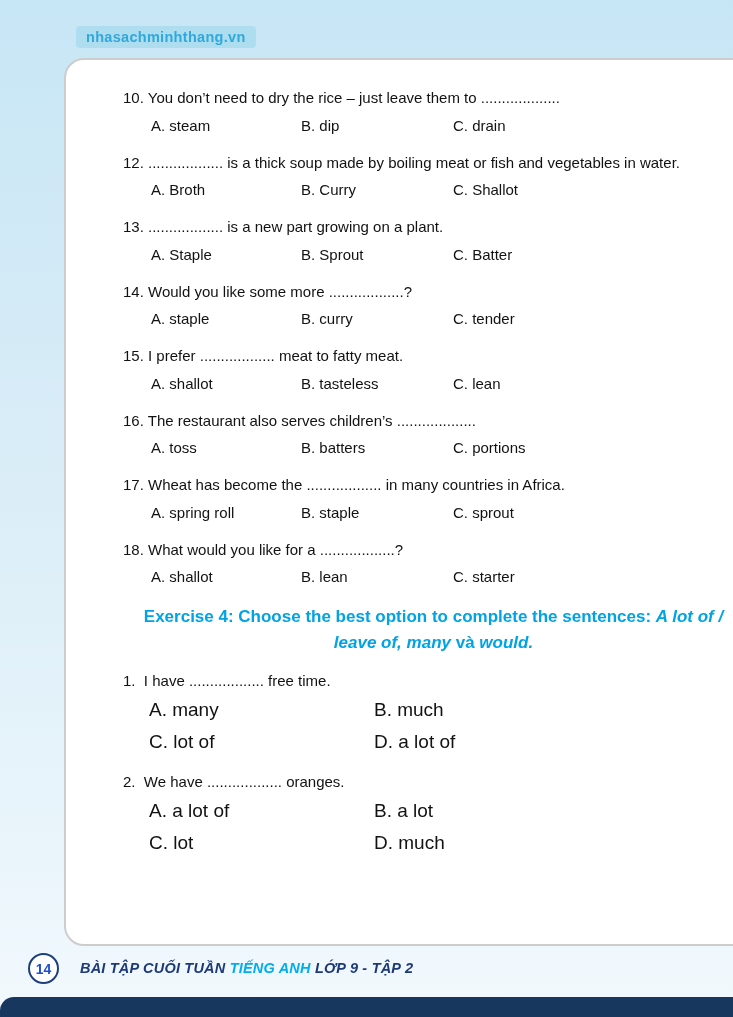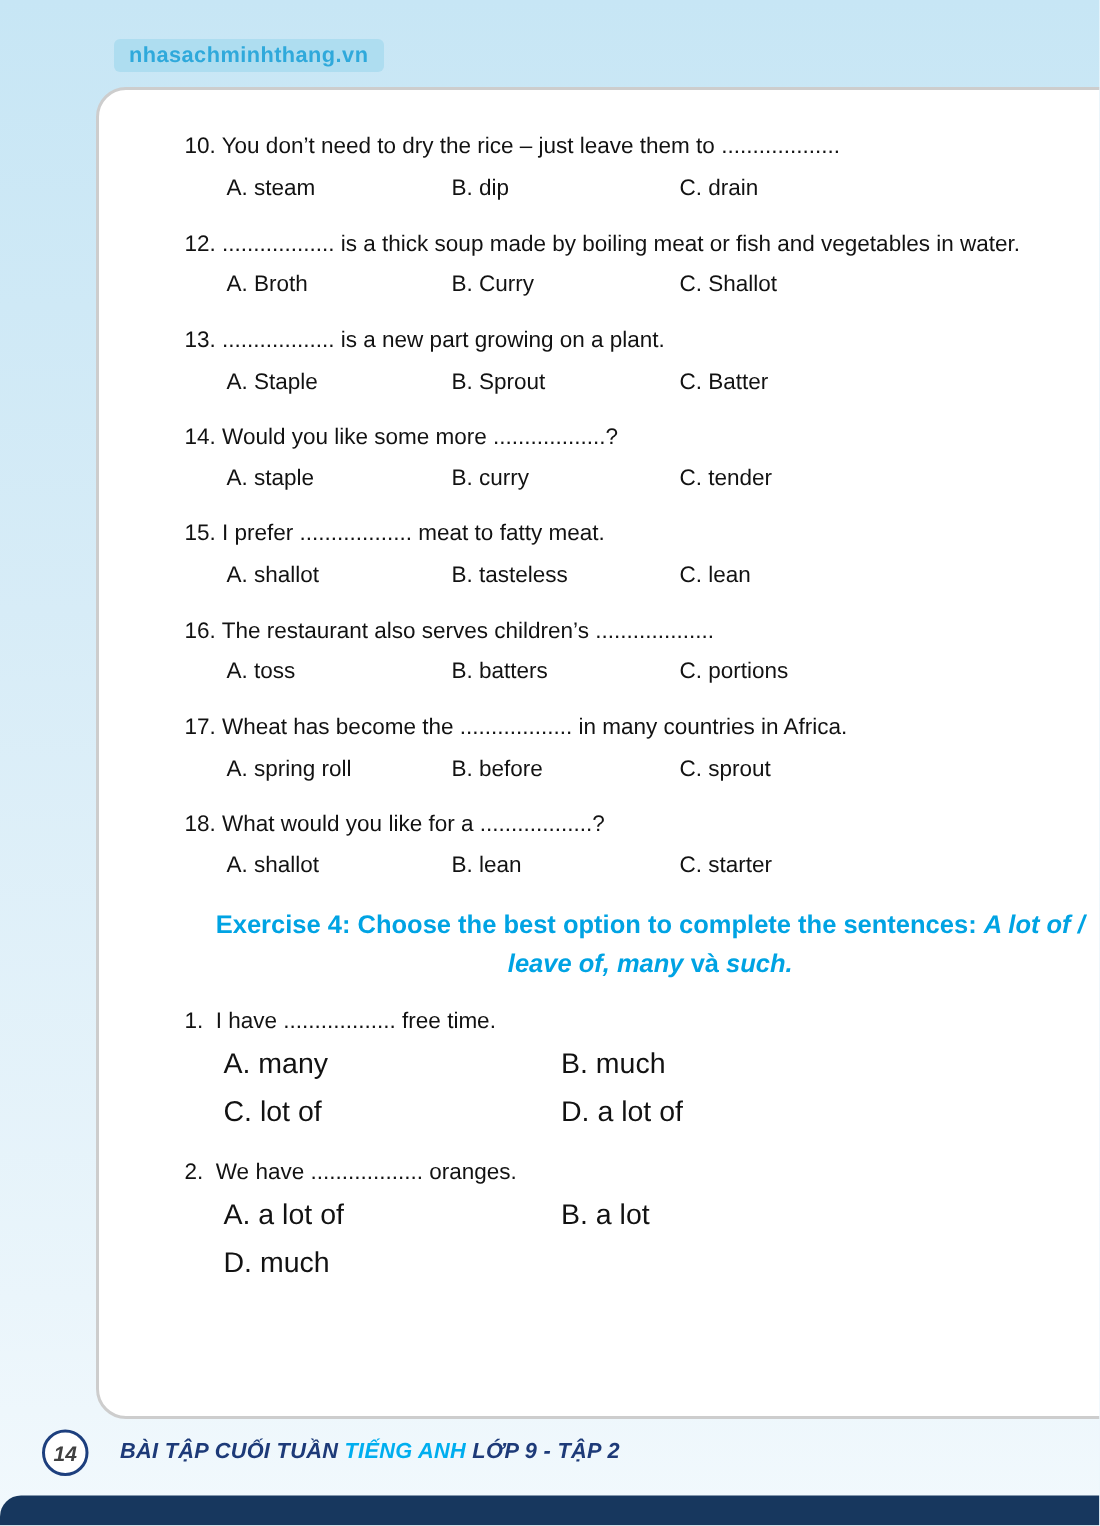--- a/index.html
+++ b/index.html
@@ -35,22 +35,22 @@
   .ex-heading .it { font-style:italic; }
   .ex-q { margin-bottom:12px; }
   .ex-q .q-line { font-size:15px; line-height:1.65; color:#121212; padding-left:26px; text-indent:-26px; }
   .ex-opts { padding-left:26px; font-size:19px; line-height:1.7; color:#121212; }
   .ex-opts .row { display:flex; }
   .ex-opts .cA { width:225px; }
   .footer { position:absolute; left:0; right:0; bottom:24px; height:40px; }
   .page-circle {
     position:absolute; left:28px; top:0; width:31px; height:31px;
     border-radius:50%; background:#ffffff; border:2px solid #1d3f7e;
-    color:#404040; font-weight:bold; font-size:14px;
-    display:flex; align-items:center; justify-content:center;font-style:italic;
+    color:#1d4ed8; font-weight:bold; font-size:14px;
+    display:flex; align-items:center; justify-content:center;
   }
   .footer-title {
     position:absolute; left:80px; top:7px;
     font-weight:bold; font-style:italic; font-size:14.5px; color:#1d3a78;
     letter-spacing:.2px;
     text-align:right;
   }
   .footer-title .hl { color:#00aeef; }
   .bottom-bar {
     position:absolute; left:0; right:0; bottom:0; height:20px;
@@ -105,33 +105,33 @@
     <div class="q">
       <p class="q-text hang"><span class="q-num">16.</span> <span>The restaurant also serves children’s ...................</span></p>
       <div class="opts3">
         <span class="c1">A. toss</span><span class="c2">B. batters</span><span class="c3">C. portions</span>
       </div>
     </div>
 
     <div class="q">
       <p class="q-text hang"><span class="q-num">17.</span> <span>Wheat has become the .................. in many countries in Africa.</span></p>
       <div class="opts3">
-        <span class="c1">A. spring roll</span><span class="c2">B. before</span><span class="c3">C. sprout</span>
+        <span class="c1">A. spring roll</span><span class="c2">B. staple</span><span class="c3">C. sprout</span>
       </div>
     </div>
 
     <div class="q">
       <p class="q-text hang"><span class="q-num">18.</span> <span>What would you like for a ..................?</span></p>
       <div class="opts3">
         <span class="c1">A. shallot</span><span class="c2">B. lean</span><span class="c3">C. starter</span>
       </div>
     </div>
 
     <div class="ex-heading">
-      <span>Exercise 4: Choose the best option to complete the sentences: </span><span class="it">A lot of / leave of, many</span><span> và </span><span class="it">such.</span>
+      <span>Exercise 4: Choose the best option to complete the sentences: </span><span class="it">A lot of / leave of, many</span><span> và </span><span class="it">would.</span>
     </div>
 
     <div class="ex-q">
       <p class="q-line"><span class="q-num">1.</span>&nbsp; <span>I have .................. free time.</span></p>
       <div class="ex-opts">
         <div class="row">
           <span class="cA">A. many</span>
           <span class="cB">B. much</span>
         </div>
         <div class="row">
@@ -142,20 +142,21 @@
     </div>
 
     <div class="ex-q">
       <p class="q-line"><span class="q-num">2.</span>&nbsp; <span>We have .................. oranges.</span></p>
       <div class="ex-opts">
         <div class="row">
           <span class="cA">A. a lot of</span>
           <span class="cB">B. a lot</span>
         </div>
         <div class="row">
+          <span class="cA">C. lot</span>
           <span class="cB">D. much</span>
         </div>
       </div>
     </div>
 
   </div>
 
   <div class="footer">
     <div class="page-circle">14</div>
     <div class="footer-title">

